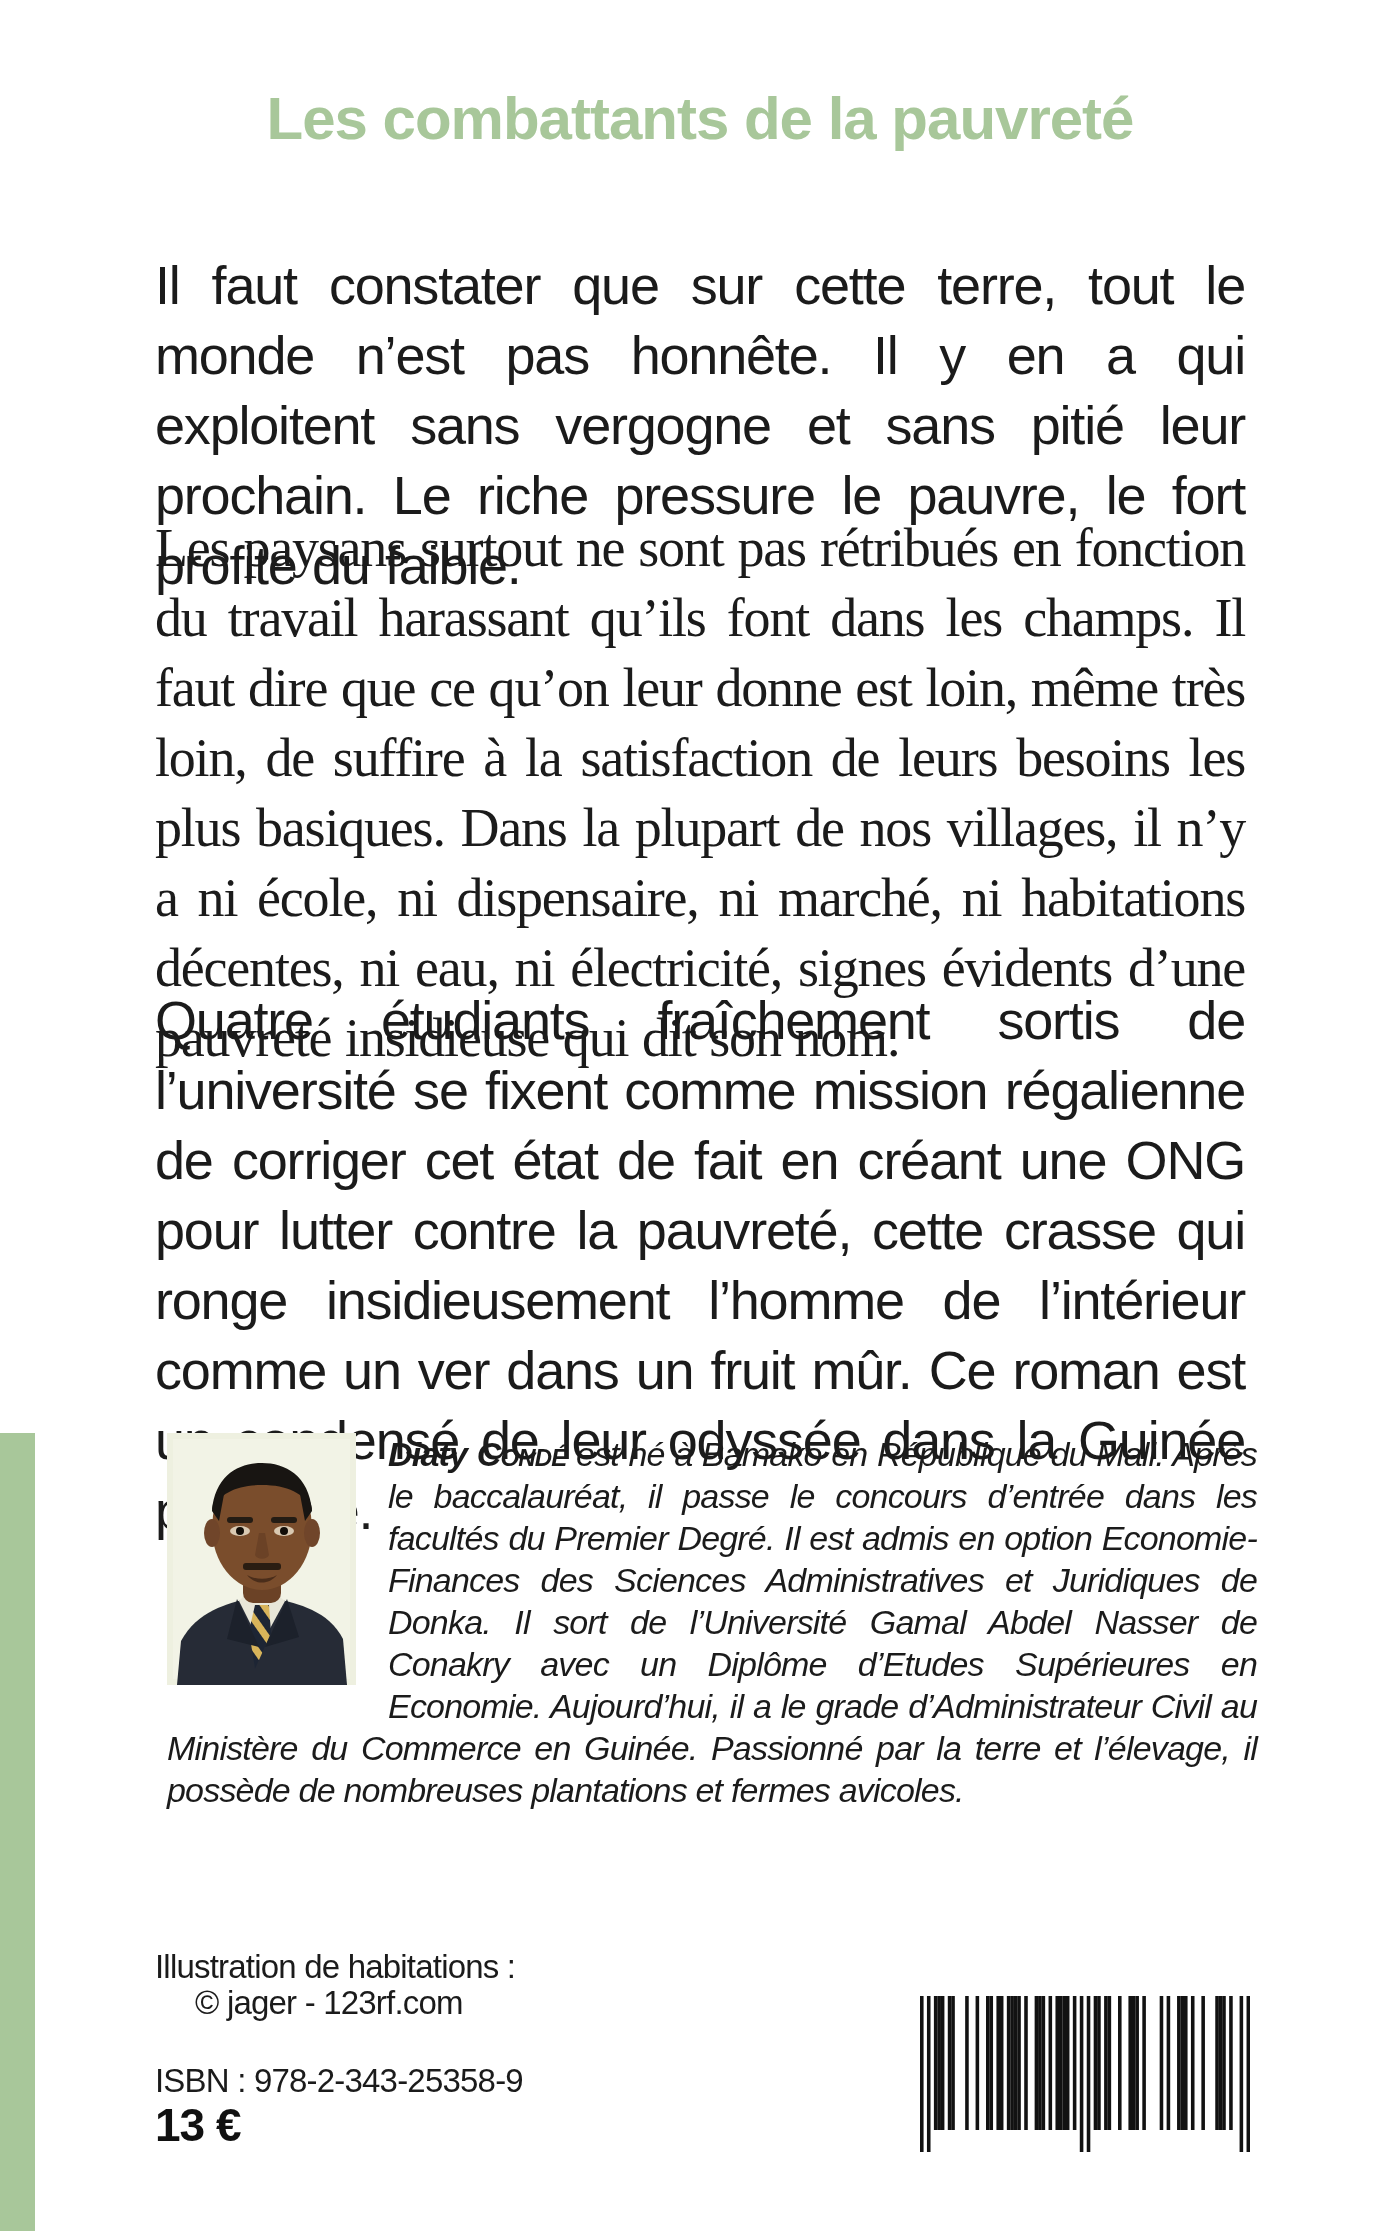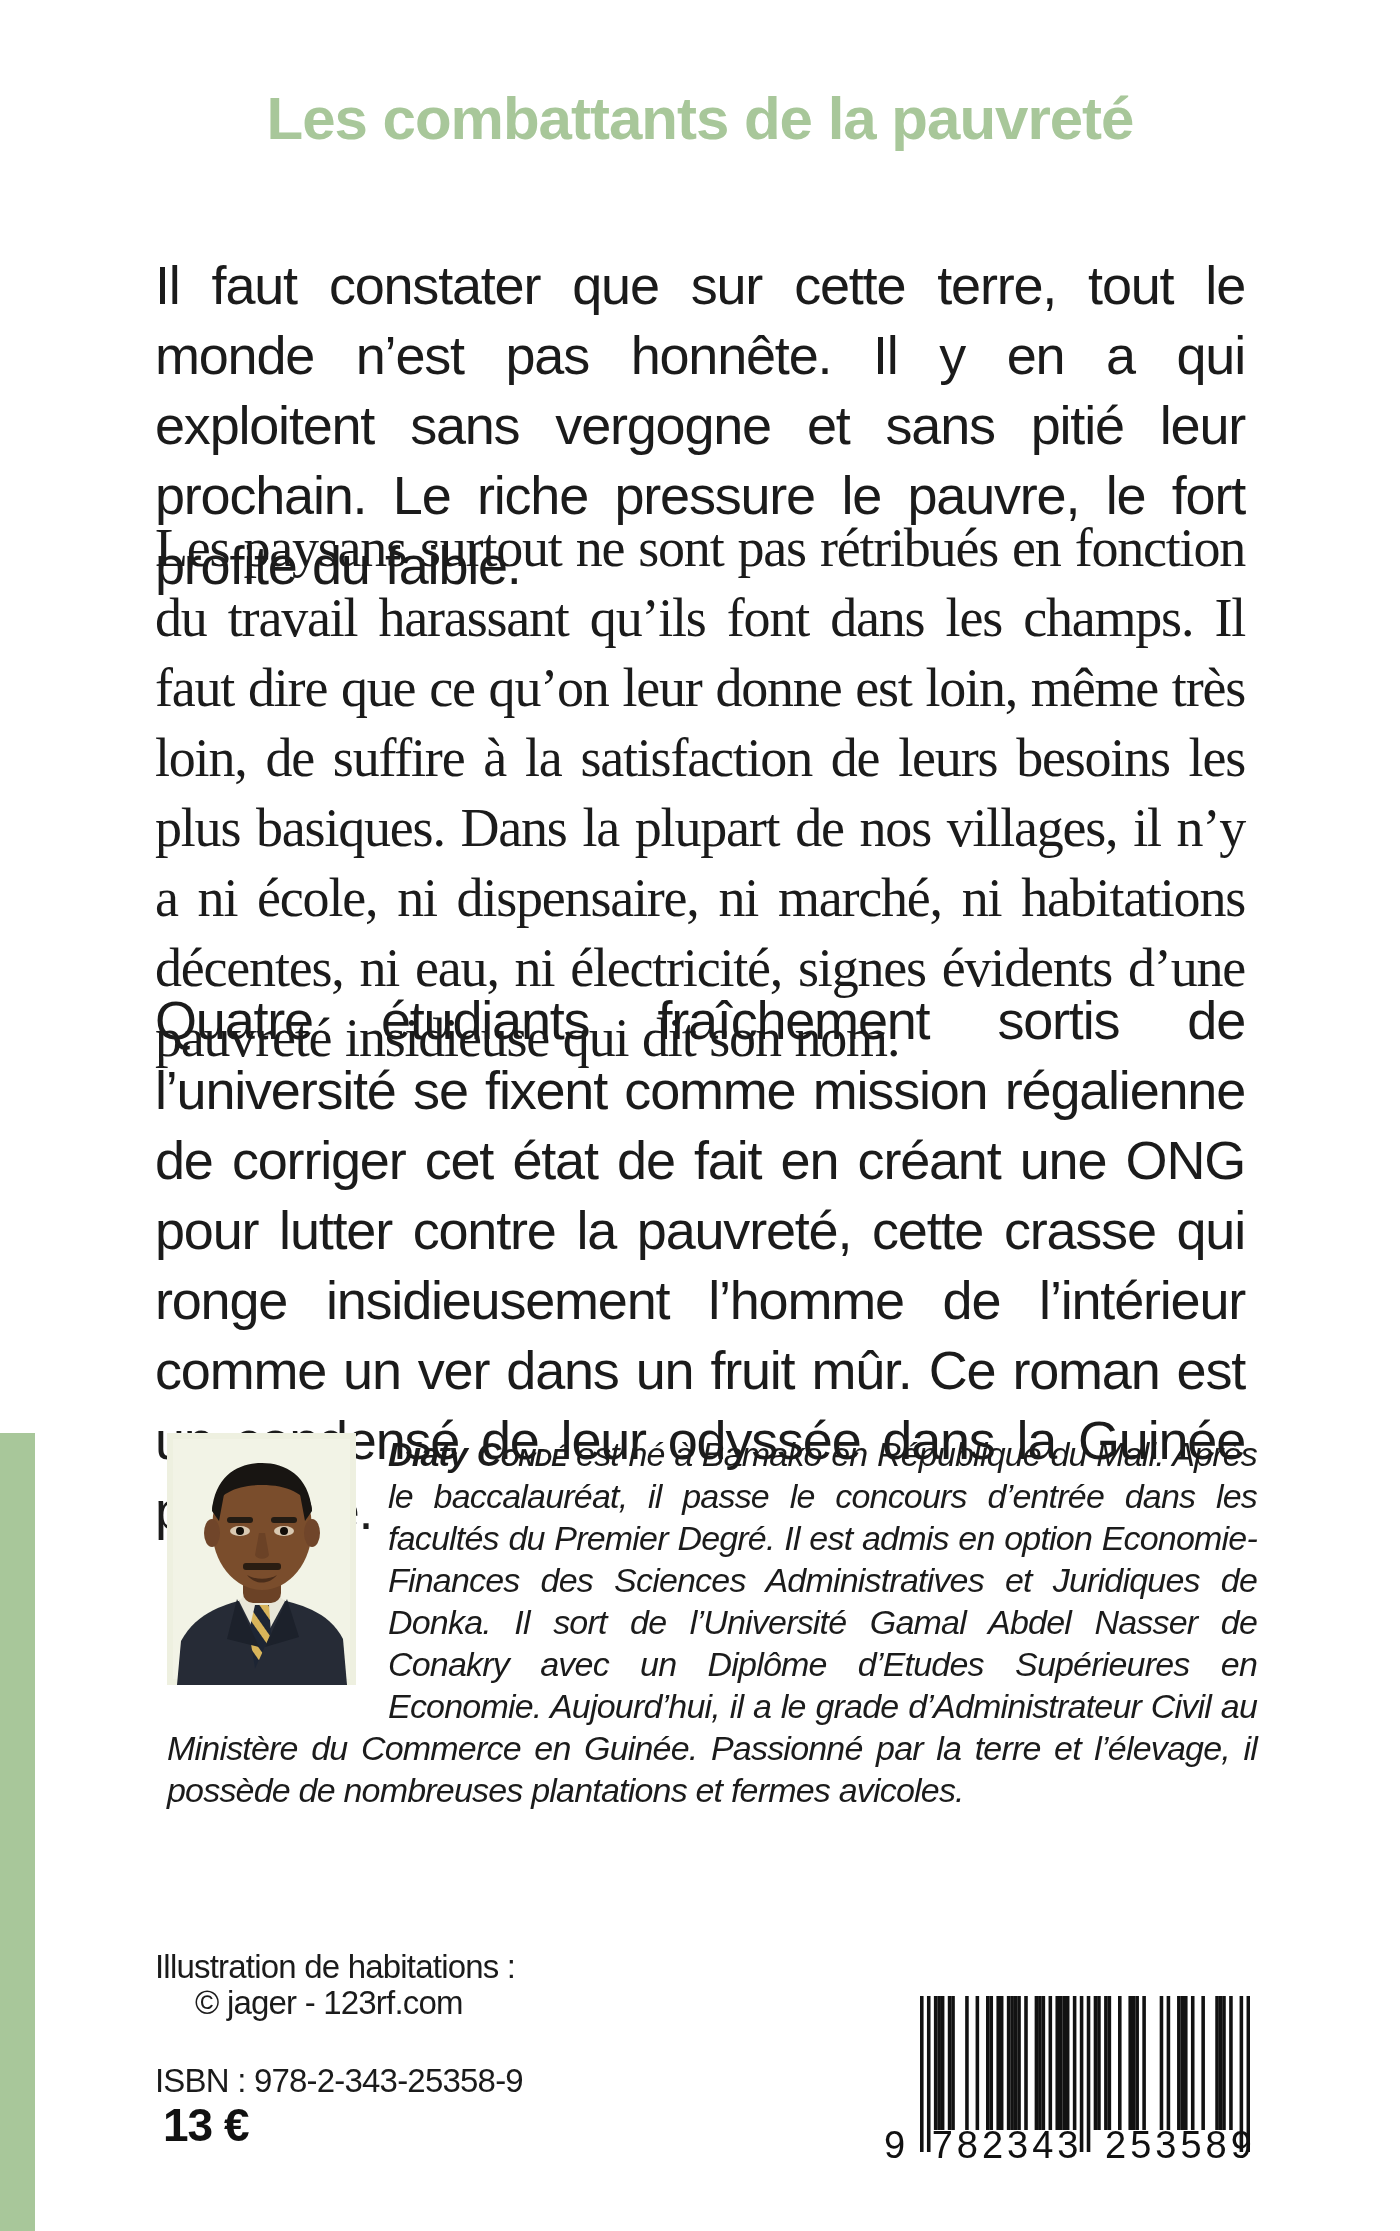--- a/index.html
+++ b/index.html
@@ -44,21 +44,21 @@
 
   .credit, .isbn{
     position:absolute; left:155px; width:700px;
     font-size:33px; letter-spacing:-0.8px; color:var(--ink);
   }
   .credit.l1{ top:1948px; }
   .credit.l2{ top:1984px;margin-left:40px; }
   .isbn{ top:2062px; }
   .price{
     position:absolute; left:155px; top:2098px; width:400px;
-    font-size:46px; font-weight:bold; letter-spacing:-1px; color:#111;margin-left:8px;
+    font-size:46px; font-weight:bold; letter-spacing:-1px; color:#111;
   }
 
   .barcode{ position:absolute; left:884px; top:1996px; width:400px; height:170px; }
   .barcode .bars{ position:absolute; left:36px; top:0; width:330px; height:156px; }
   .barcode .digits{
     position:absolute; left:0; top:128px; width:400px;
     font-size:38px; letter-spacing:4px; word-spacing:8px; color:#111;
     font-style:normal; white-space:nowrap;
   }
 </style>
@@ -176,16 +176,15 @@
           <rect x="264.00" y="0" width="3.57" height="134"></rect>
           <rect x="270.95" y="0" width="3.57" height="134"></rect>
           <rect x="281.37" y="0" width="3.57" height="134"></rect>
           <rect x="295.26" y="0" width="3.57" height="134"></rect>
           <rect x="298.74" y="0" width="3.57" height="134"></rect>
           <rect x="302.21" y="0" width="3.57" height="134"></rect>
           <rect x="309.16" y="0" width="3.57" height="134"></rect>
           <rect x="319.58" y="0" width="3.57" height="156"></rect>
           <rect x="326.53" y="0" width="3.57" height="156"></rect>
         </svg></div>
-    <div class="digits">9 782343 253589</div>
   </div>
 
 </div>
 
 </body></html>

